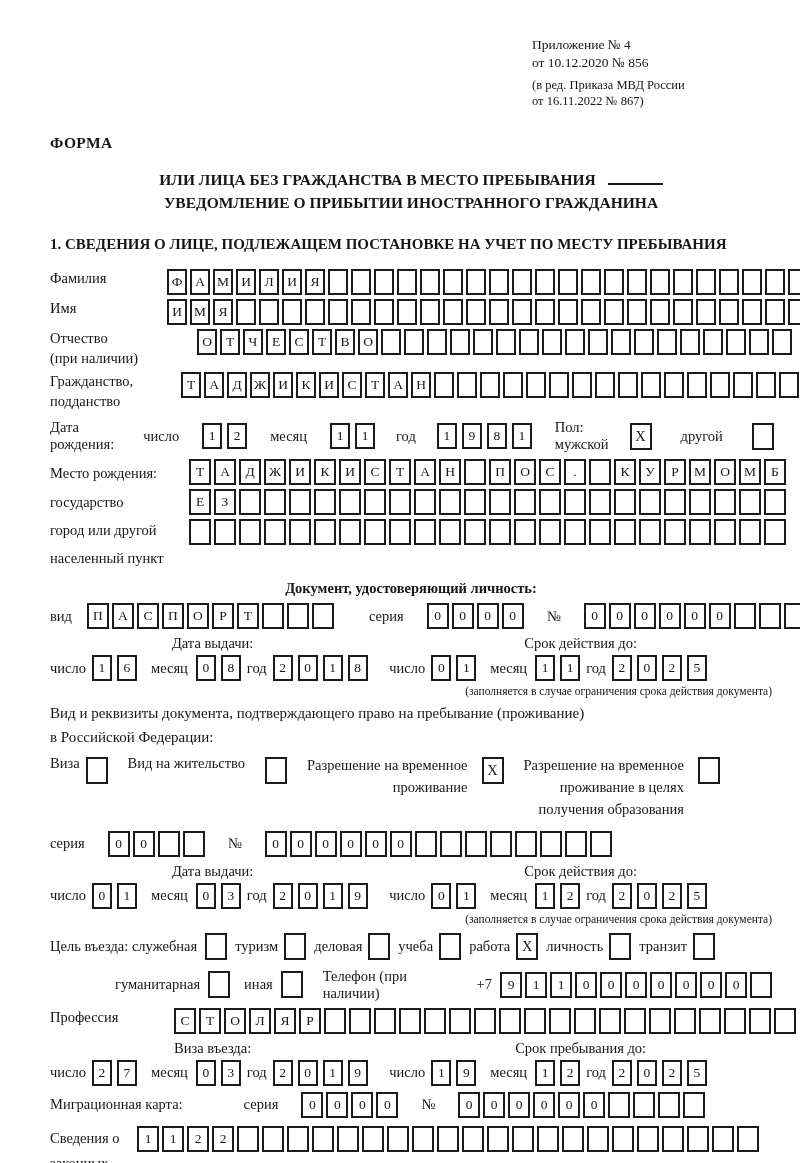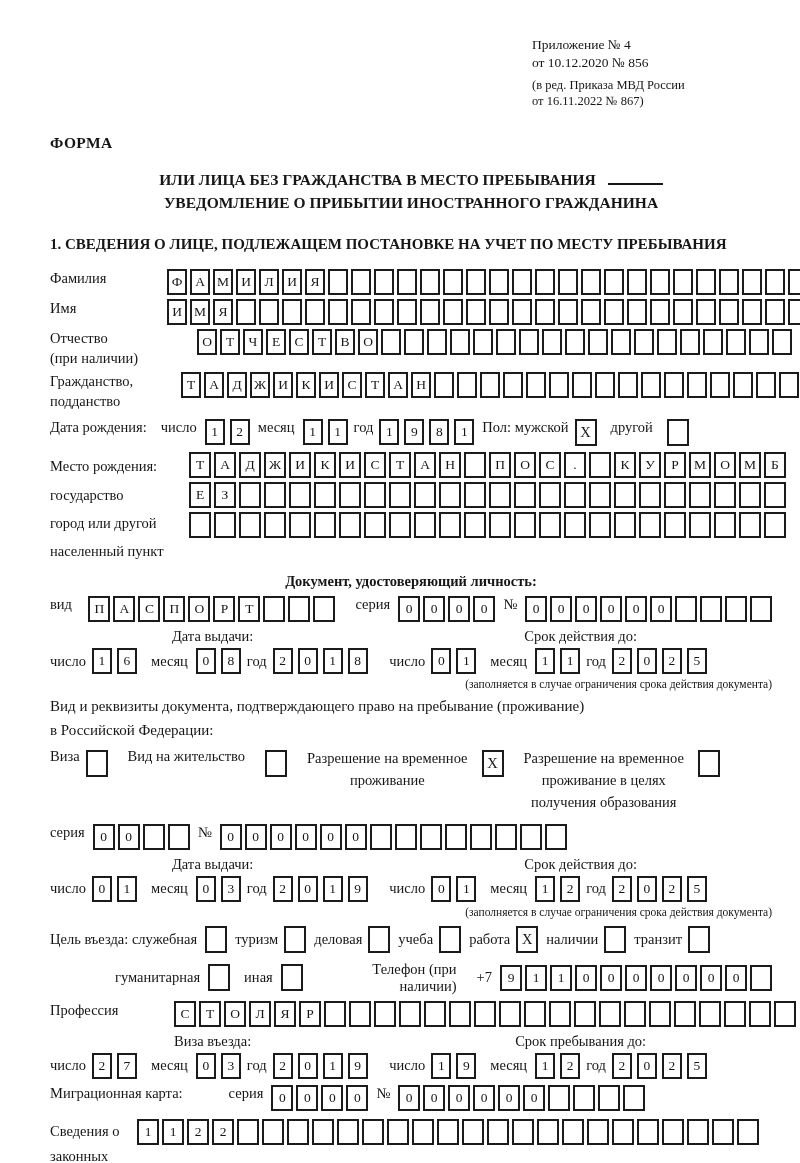--- a/index.html
+++ b/index.html
@@ -31,40 +31,40 @@
     box-sizing:border-box;flex:none;width:22px;height:27px;border:2px solid #1b1b1b;
     display:inline-flex;align-items:center;justify-content:center;font-size:14.5px;background:#fff;
   }
 
   
   .frow{display:flex;align-items:flex-start;font-size:14.5px;margin-bottom:4px;gap:44px;}
   .flabel{flex:none;line-height:1.35;white-space:nowrap;}
   .lw73{width:73px}.lw103{width:103px}.lw87{width:87px}.lw95{width:95px}.lw68{width:68px}
   .sub{display:block;}
 
-  .inline-row{display:flex;align-items:flex-start;font-size:14.5px;margin-bottom:4px;}
+  .inline-row{display:flex;align-items:center;font-size:14.5px;margin-bottom:4px;gap:15px;}
   .gap6{margin-left:6px}.gap8{margin-left:8px}.gap14{margin-left:14px}.gap20{margin-left:20px}
 
   .doc-head{text-align:center;font-weight:bold;font-size:14.5px;margin:8px 0 6px 0;}
 
   
   .datepair{display:flex;margin-top:6px;margin-bottom:4px;}
   .dcol{width:340px;}
   .dcol.right{width:400px;margin-left:14px;}
   .dtitle{text-align:center;font-size:14.5px;margin-bottom:3px;}
   .dline{display:flex;align-items:center;font-size:14.5px;}
   .dnote{font-size:11.5px;text-align:right;margin-top:4px;white-space:nowrap;}
 
   .plain{font-size:15px;line-height:1.6;}
 
   .visa-row{display:flex;align-items:flex-start;font-size:14.5px;margin-top:6px;margin-bottom:10px;}
-  .visa-opt{text-align:center;line-height:1.5;}
+  .visa-opt{text-align:right;line-height:1.5;}
   .visa-row .box{margin-top:2px;}
 
-  .purpose-row{display:flex;align-items:center;font-size:14.5px;margin-top:8px;margin-bottom:6px;flex-wrap:nowrap;text-align:right;}
+  .purpose-row{display:flex;align-items:center;font-size:14.5px;margin-top:8px;margin-bottom:6px;flex-wrap:nowrap;}
   .indent65{margin-left:65px;}
 
   .reps{display:flex;align-items:flex-start;font-size:14.5px;margin-top:8px;}
   .reps-rows .cells{margin-bottom:6px;}
 </style>
 </head>
 <body>
 
 <div class="page">
 
@@ -526,21 +526,21 @@
     <span>Цель въезда: служебная</span>
     <span class="box gap8"></span>
     <span class="gap8">туризм</span>
     <span class="box gap6"></span>
     <span class="gap8">деловая</span>
     <span class="box gap6"></span>
     <span class="gap8">учеба</span>
     <span class="box gap6"></span>
     <span class="gap8">работа</span>
     <span class="box gap6">X</span>
-    <span class="gap8">наличии</span>
+    <span class="gap8">личность</span>
     <span class="box gap6"></span>
     <span class="gap8">транзит</span>
     <span class="box gap6"></span>
   </div>
 
   <div class="purpose-row indent65">
     <span>гуманитарная</span>
     <span class="box gap8"></span>
     <span class="gap14">иная</span>
     <span class="box gap8"></span>

